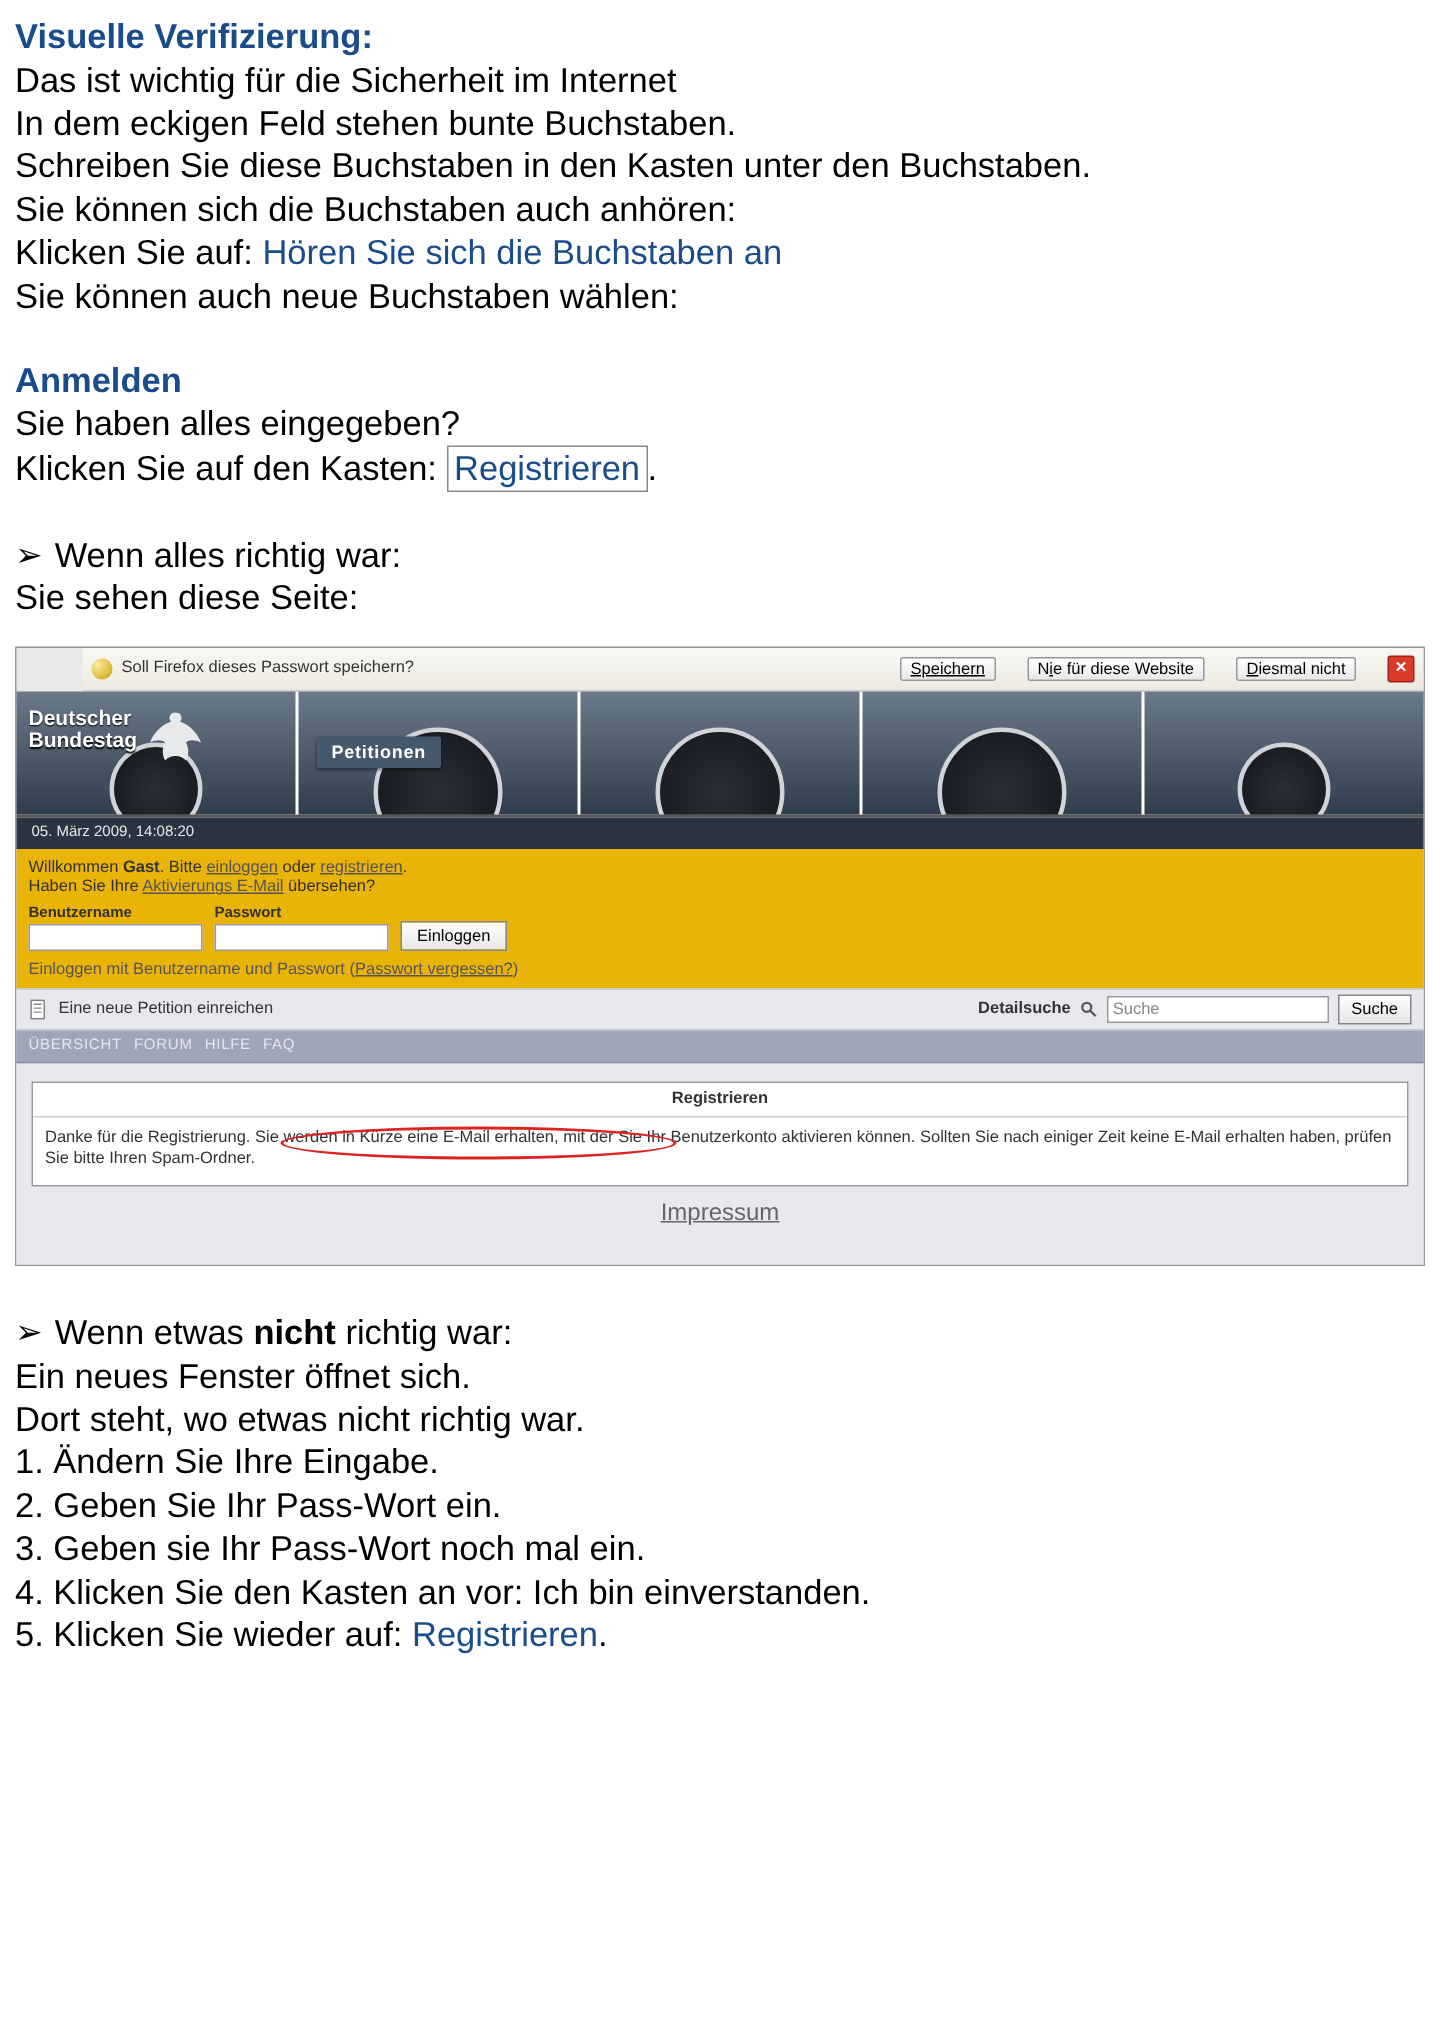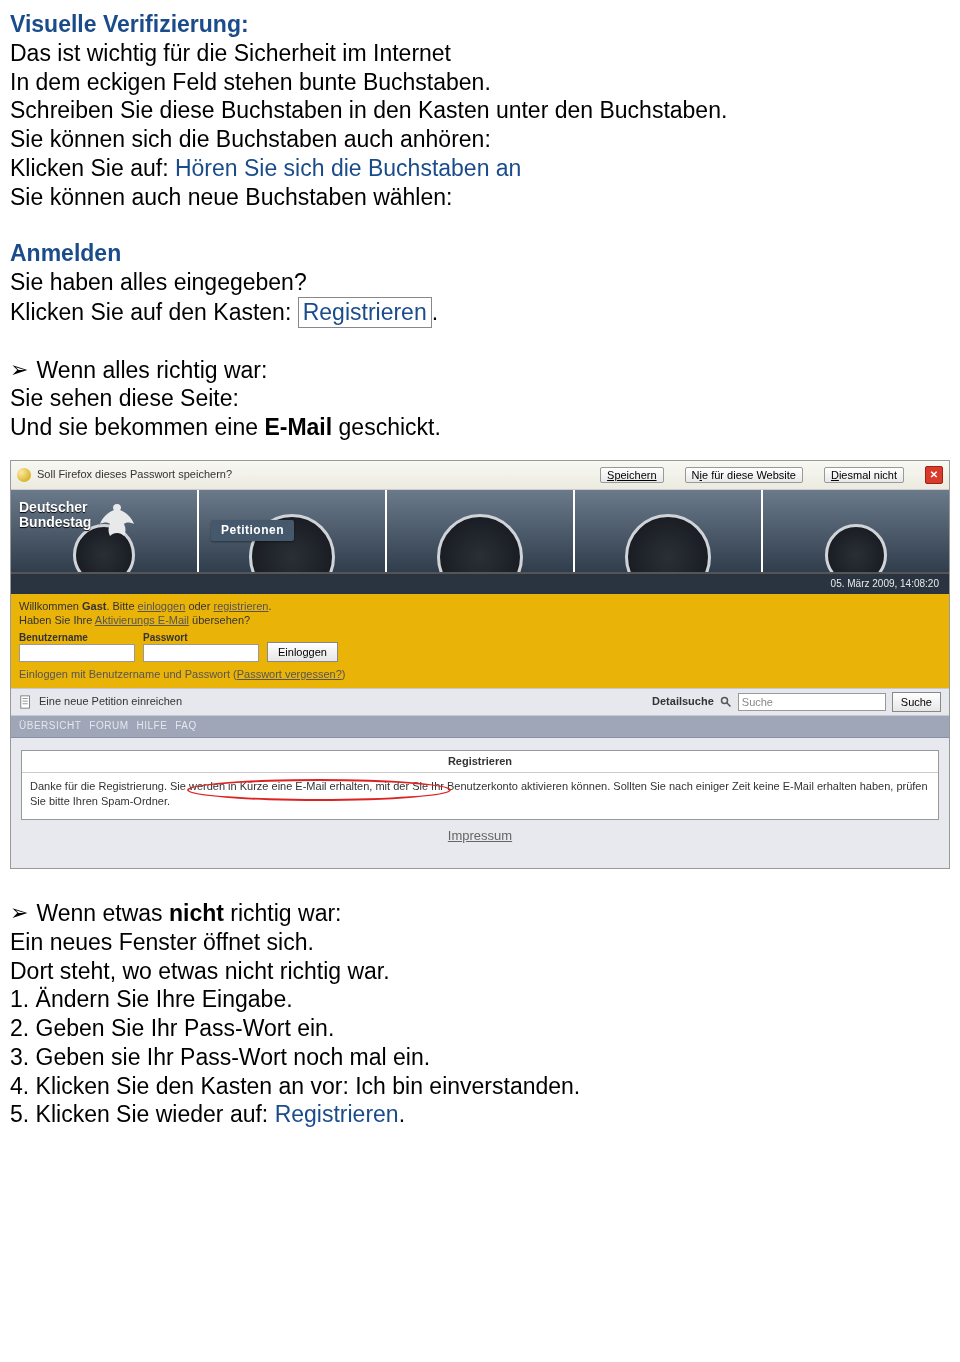--- a/index.html
+++ b/index.html
@@ -46,20 +46,21 @@
     color: #333;
     background: #e8e8e8;
   }
   .ff-bar {
     display: flex;
     justify-content: space-between;
     background: linear-gradient(#f8f8f4, #eceae0);
     border-bottom: 1px solid #ccc;
     padding: 3px 6px;
     height: 22px;
+    margin-left: 44px;
   }
   .ff-left { display:flex; align-items:center; gap:6px; }
   .key-icon {
     width:14px; height:14px;
     border-radius:50%;
     background: radial-gradient(circle at 30% 30%, #ffe9a0, #c9a300);
     position:relative;
   }
   .ff-buttons { display:flex; align-items:center; gap:21px; }
   .ff-btn {
@@ -133,21 +134,20 @@
     padding:3px 10px;
     font-size:12px;
     font-weight:bold;
     border-radius:2px;
     letter-spacing:0.5px;
     box-shadow:0 1px 2px rgba(0,0,0,0.4);
   }
   .datebar {
     background:#2a3440;
     color:#e8e9eb;
-    text-align:right;
     padding:4px 10px;
     font-size:10px;
   }
   
   .login-area {
     background:#eab308;
     padding:6px 8px;
     font-size:11px;
   }
   .login-area a { color:#555; text-decoration:underline; }
@@ -208,21 +208,21 @@
   .red-ellipse {
     position:absolute;
     border:2px solid #d22;
     border-radius:50%;
     width:260px; height:18px;
     top:6px; left:165px;
     pointer-events:none;
   }
   .impressum {
     text-align:center;
-    font-size:13px;
+    font-size:16px;
     color:#666;
     padding:8px 0 4px;
   }
 </style>
 </head>
 <body>
 
 <div class="doc-section">
   <div class="heading">Visuelle Verifizierung:</div>
   <div>Das ist wichtig für die Sicherheit im Internet</div>
@@ -242,23 +242,20 @@
     <span>Klicken Sie auf den Kasten: </span><span class="link-blue boxed">Registrieren</span><span>.</span>
   </div>
 </div>
 
 <div class="doc-section" style="margin-bottom:6px;">
   <div class="bullet-line">
     <span class="bullet-arrow">➢</span>
     <span>Wenn alles richtig war:</span>
   </div>
   <div>Sie sehen diese Seite:</div>
-  <div>
-    <span>Und sie bekommen eine </span><span class="bold">E-Mail</span><span> geschickt.</span>
-  </div>
 </div>
 
 <div class="screenshot">
 
   <div class="ff-bar">
     <div class="ff-left">
       <span class="key-icon"></span>
       <span>Soll Firefox dieses Passwort speichern?</span>
     </div>
     <div class="ff-buttons">

